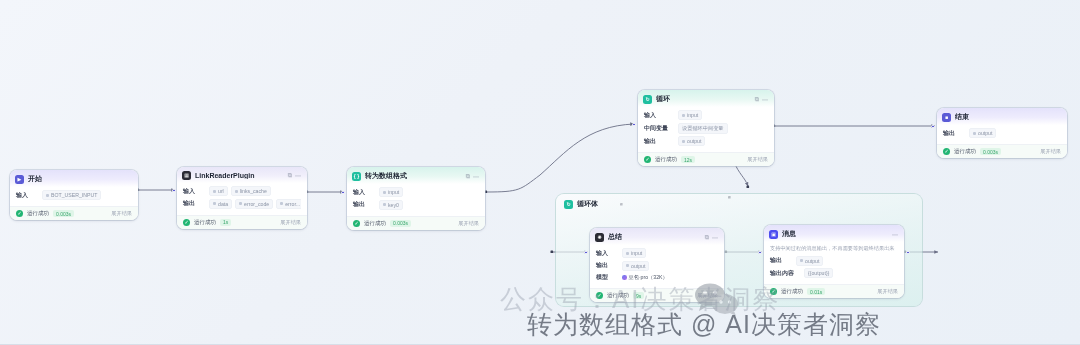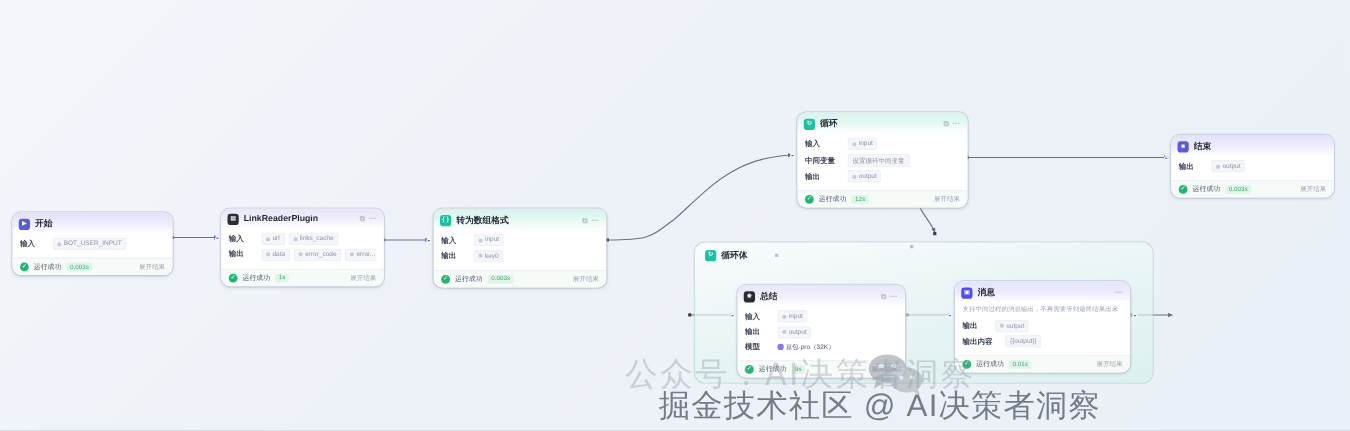--- a/index.html
+++ b/index.html
@@ -432,15 +432,15 @@
     <path d="M7 21 L5 28 L12 24 Z" fill="#8f969f"></path>
     <circle cx="11" cy="9.5" r="2" fill="#f0f1f3"></circle>
     <circle cx="21" cy="9.5" r="2" fill="#f0f1f3"></circle>
     <ellipse cx="31" cy="21" rx="13" ry="10" fill="#a2a8b0"></ellipse>
     <path d="M40 28 L42 33 L36 30 Z" fill="#a2a8b0"></path>
     <circle cx="27" cy="19" r="1.7" fill="#f0f1f3"></circle>
     <circle cx="35.5" cy="19" r="1.7" fill="#f0f1f3"></circle>
   </svg>
 
   <div class="wm" id="wm1">公众号：AI决策者洞察</div>
-  <div class="wm" id="wm2">掘金技术社区 @ AI决策者洞察</div>
+  <div class="wm" id="wm2">转为数组格式 @ AI决策者洞察</div>
 
 </div>
 
 </body></html>

